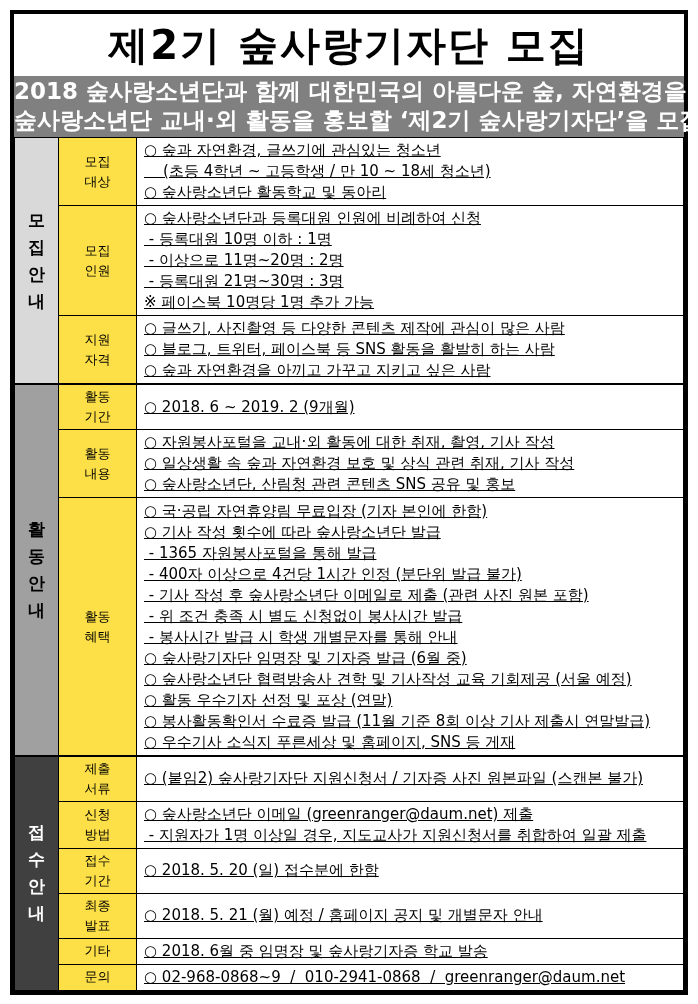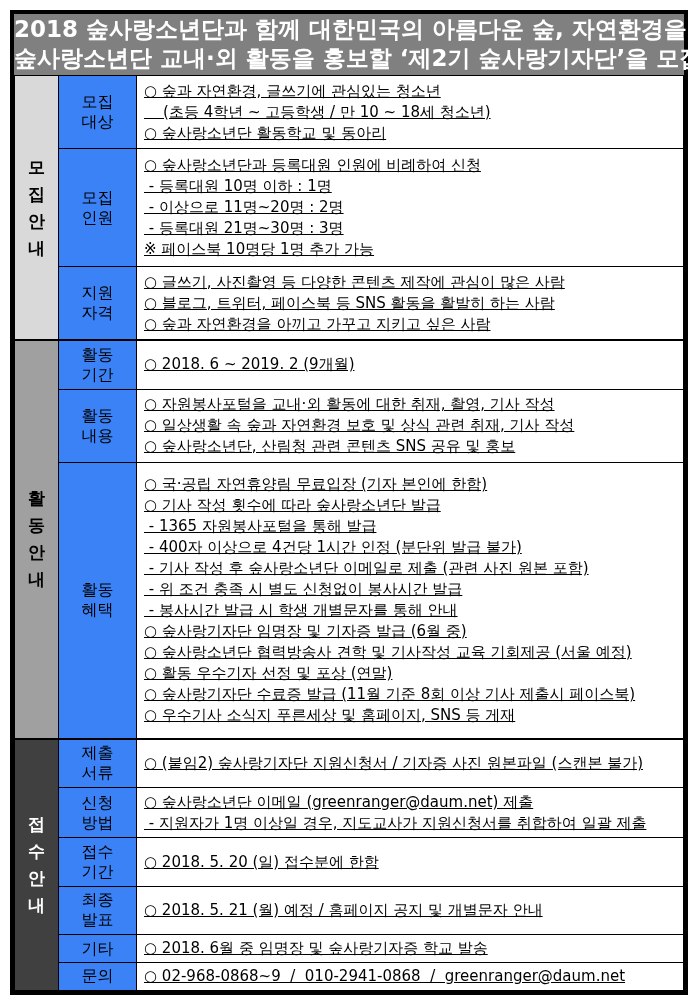--- a/index.html
+++ b/index.html
@@ -74,25 +74,25 @@
     vertical-align: middle;
     font-weight: bold;
     font-size: 17px;
     line-height: 27px;
     white-space: pre-line;
   }
   .label-cell {
     width: 78px;
     text-align: center;
     vertical-align: middle;
-    font-size: 16px;
+    font-size: 13px;
     line-height: 20px;
     white-space: pre-line;
     color: #000000;
-    background: #3b82f6;
+    background: #fde047;
     padding: 2px 0;
   }
   .content-cell {
     vertical-align: middle;
     background: #ffffff;
     padding: 2px 4px 2px 7px;
     text-decoration: underline;
   }
   .content-line {
     font-size: 15px;
@@ -101,20 +101,21 @@
     white-space: pre;
     overflow: hidden;
   }
 </style>
 </head>
 <body>
 
 <div class="page">
   <div class="frame">
 
+    <div class="title-box">제2기 숲사랑기자단 모집</div>
 
     <div class="banner">
       <div>2018 숲사랑소년단과 함께 대한민국의 아름다운 숲, 자연환경을 소개하고</div>
       <div>숲사랑소년단 교내·외 활동을 홍보할 ‘제2기 숲사랑기자단’을 모집합니다.</div>
     </div>
 
     <div class="table-wrap">
       <table class="rec-table">
         <tbody>
             <tr>
@@ -177,21 +178,21 @@
                 <div class="content-line">○ 국·공립 자연휴양림 무료입장 (기자 본인에 한함)</div>
                 <div class="content-line">○ 기사 작성 횟수에 따라 숲사랑소년단 발급</div>
                 <div class="content-line"> - 1365 자원봉사포털을 통해 발급</div>
                 <div class="content-line"> - 400자 이상으로 4건당 1시간 인정 (분단위 발급 불가)</div>
                 <div class="content-line"> - 기사 작성 후 숲사랑소년단 이메일로 제출 (관련 사진 원본 포함)</div>
                 <div class="content-line"> - 위 조건 충족 시 별도 신청없이 봉사시간 발급</div>
                 <div class="content-line"> - 봉사시간 발급 시 학생 개별문자를 통해 안내</div>
                 <div class="content-line">○ 숲사랑기자단 임명장 및 기자증 발급 (6월 중)</div>
                 <div class="content-line">○ 숲사랑소년단 협력방송사 견학 및 기사작성 교육 기회제공 (서울 예정)</div>
                 <div class="content-line">○ 활동 우수기자 선정 및 포상 (연말)</div>
-                <div class="content-line">○ 숲사랑기자단 수료증 발급 (11월 기준 8회 이상 기사 제출시 페이스북)</div>
+                <div class="content-line">○ 봉사활동확인서 수료증 발급 (11월 기준 8회 이상 기사 제출시 연말발급)</div>
                 <div class="content-line">○ 우수기사 소식지 푸른세상 및 홈페이지, SNS 등 게재</div>
               </td>
             </tr>
             <tr class="group-start">
               <td class="group-cell" rowspan="6" style="background: rgb(64, 64, 64); color: rgb(255, 255, 255);">접
 수
 안
 내</td>
               <td class="label-cell">제출
 서류</td>

